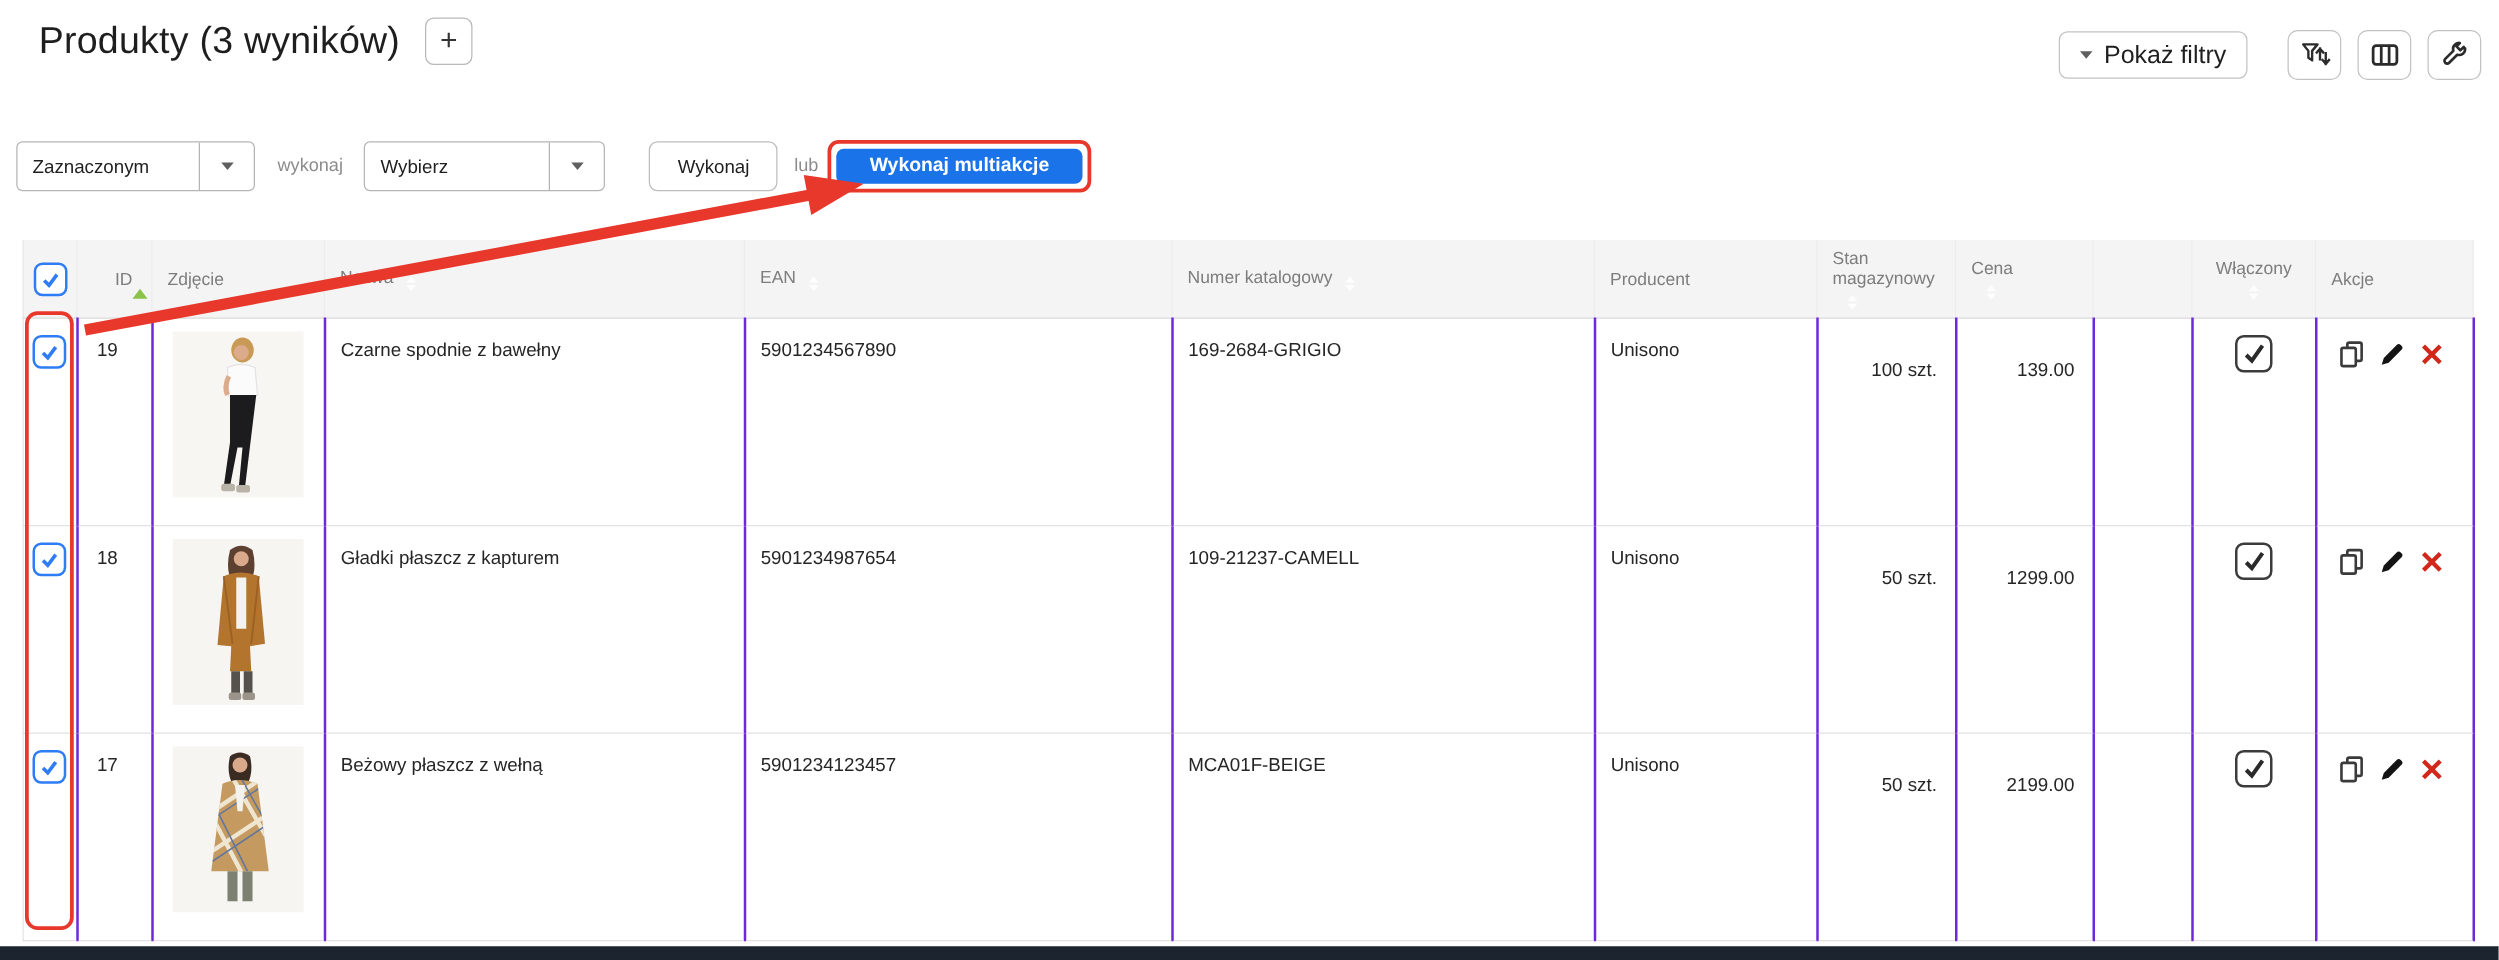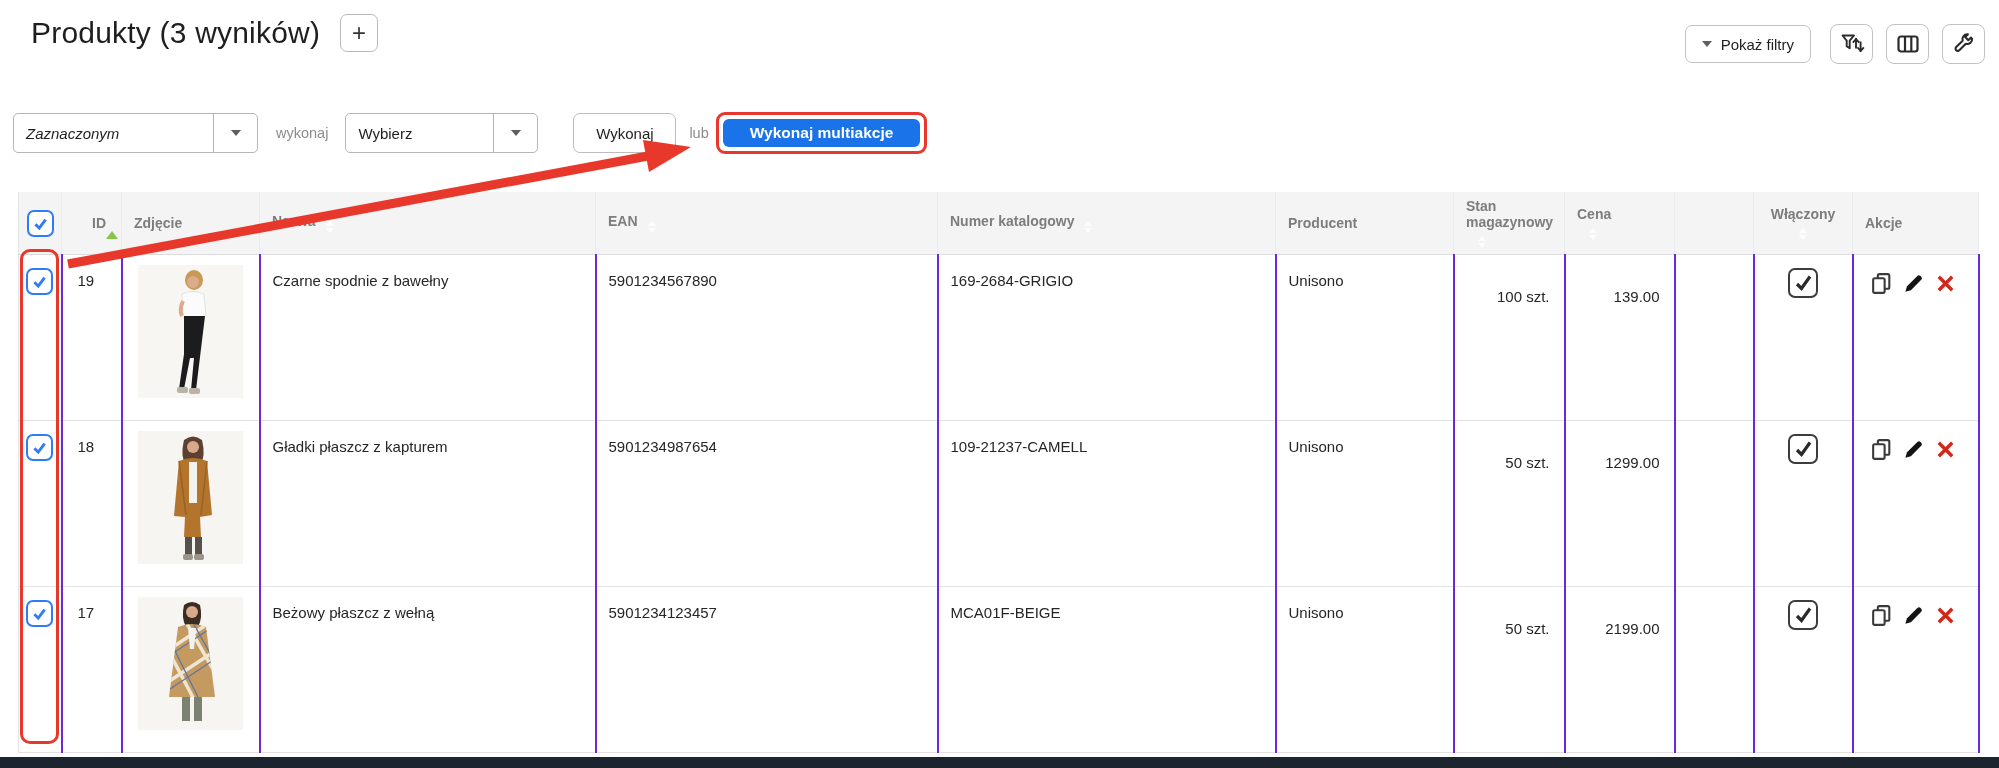--- a/index.html
+++ b/index.html
@@ -13,38 +13,38 @@
   .page-title { font-size:30px; font-weight:400; color:#1e1e1e; letter-spacing:.2px; }
   .add-btn {
     width:38px; height:38px; border:1px solid #b9b9b9; border-radius:7px; background:#fff;
     font-size:24px; line-height:1; color:#333; display:flex; align-items:center; justify-content:center;
     cursor:pointer;
   }
   
   .toolbar-right { position:absolute; top:24px; right:14px; display:flex; align-items:center; }
   .filters-btn {
     height:38px; padding:0 16px; border:1px solid #c2c2c2; border-radius:7px; background:#fff;
-    display:flex; align-items:center; gap:9px; font-size:15px; color:#1f1f1f; cursor:pointer;
-    margin-right:19px;
+    display:flex; align-items:center; gap:9px; font-size:20px; color:#1f1f1f; cursor:pointer;
+    margin-right:32px;
   }
   .caret-down { width:0; height:0; border-left:5px solid transparent; border-right:5px solid transparent; border-top:6px solid #5f5f5f; }
   .icon-btn {
     width:43px; height:40px; border:1px solid #c2c2c2; border-radius:8px; background:#fff;
     display:flex; align-items:center; justify-content:center; margin-left:13px; cursor:pointer;
   }
   .icon-btn svg { display:block; }
   
   .bulk-bar { position:absolute; top:112px; left:13px; display:flex; align-items:center; }
   .select {
     height:40px; border:1px solid #b5b5b5; border-radius:5px; background:#fff;
     display:flex; align-items:stretch; cursor:pointer;
   }
   .select .val { flex:1; padding:0 12px; display:flex; align-items:center; font-size:15px; color:#1f1f1f; }
   .select .arrow-box { width:44px; border-left:1px solid #b5b5b5; display:flex; align-items:center; justify-content:center; }
-  .sel-scope { width:245px;font-style:italic; }
+  .sel-scope { width:191px; }
   .sel-action { width:193px; margin-left:0;gap:32px; }
   .bulk-label { font-size:14.5px; color:#8c8c8c; }
   .lbl-wykonaj { margin:0 17px 0 18px; }
   .btn-plain {
     height:40px; width:103px; margin-left:35px; border:1px solid #bdbdbd; border-radius:7px;
     background:#fff; font-size:15px; color:#1f1f1f; cursor:pointer;
     font-family:"Liberation Sans","DejaVu Sans",sans-serif;
   }
   .lbl-lub { margin:0 7px 0 13px; }
   .red-btn-box {
@@ -54,21 +54,21 @@
     height:28px; padding:0 27px; border:none; border-radius:6px;
     background:var(--accent-blue,#1a73e8); color:#fff; font-size:15.5px; font-weight:bold;
     cursor:pointer; font-family:"Liberation Sans","DejaVu Sans",sans-serif;
   }
   
   .table-wrap { position:absolute; top:192px; left:18px; }
   table { border-collapse:collapse; table-layout:fixed; width:1960px; }
   th, td { border-right:2px solid #6d28d9; vertical-align:top; }
   th:first-child, td:first-child { border-left:1px solid #e4e4e4; }
   thead th {
-    height:58px; background:var(--header-bg,#f4f4f4); color:#7d7d7d; font-size:14px; font-weight:700;
+    height:58px; background:var(--header-bg,#f4f4f4); color:#7d7d7d; font-size:14px; font-weight:400;
     text-align:left; padding:6px 12px; vertical-align:middle; border-bottom:1px solid #dcdcdc;
     border-right:1px solid #ececec; cursor:default;
   }
   tbody td { height:166px; background:#fff; border-bottom:1px solid #e2e2e2; font-size:15px; color:#262626; padding:0 12px; }
   td.c-check, th.c-check { text-align:center; padding:0; }
   td.c-check { padding-top:13px; }
   th.c-check { vertical-align:middle; }
   td.c-id { padding-top:17px; padding-left:15px; }
   td.c-photo { padding:10px 0 0 0; text-align:center; }
   td.c-text { padding-top:17px; }

